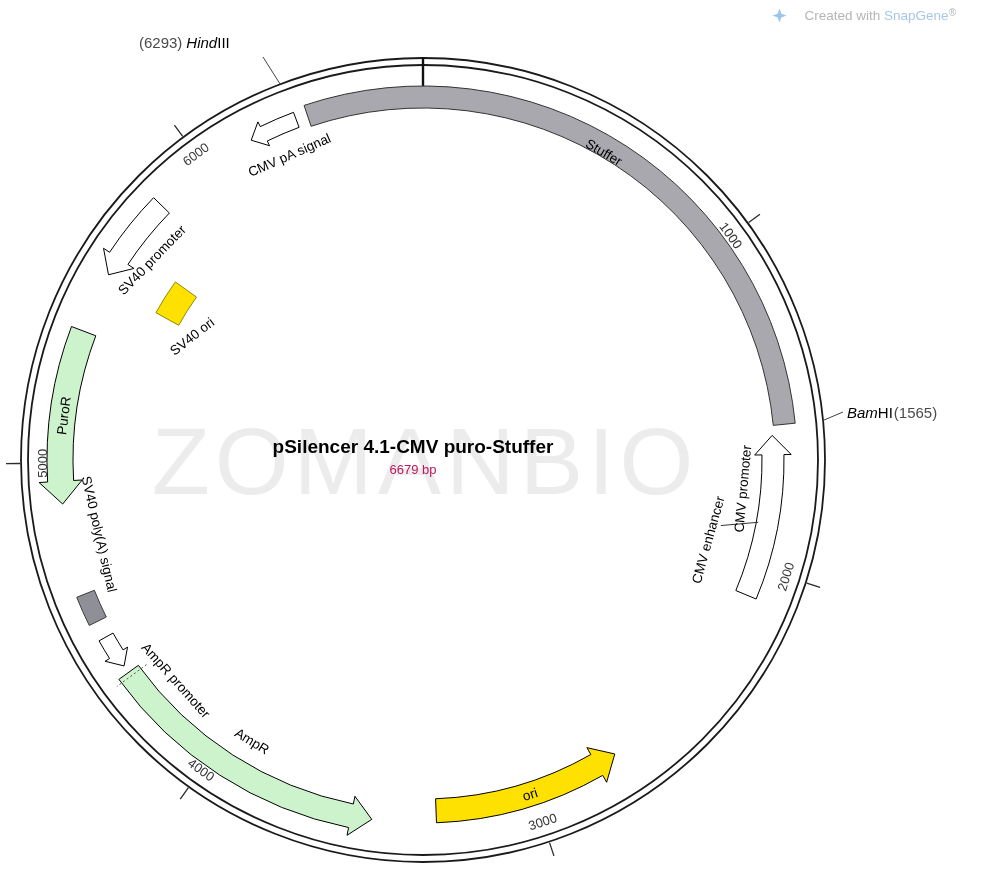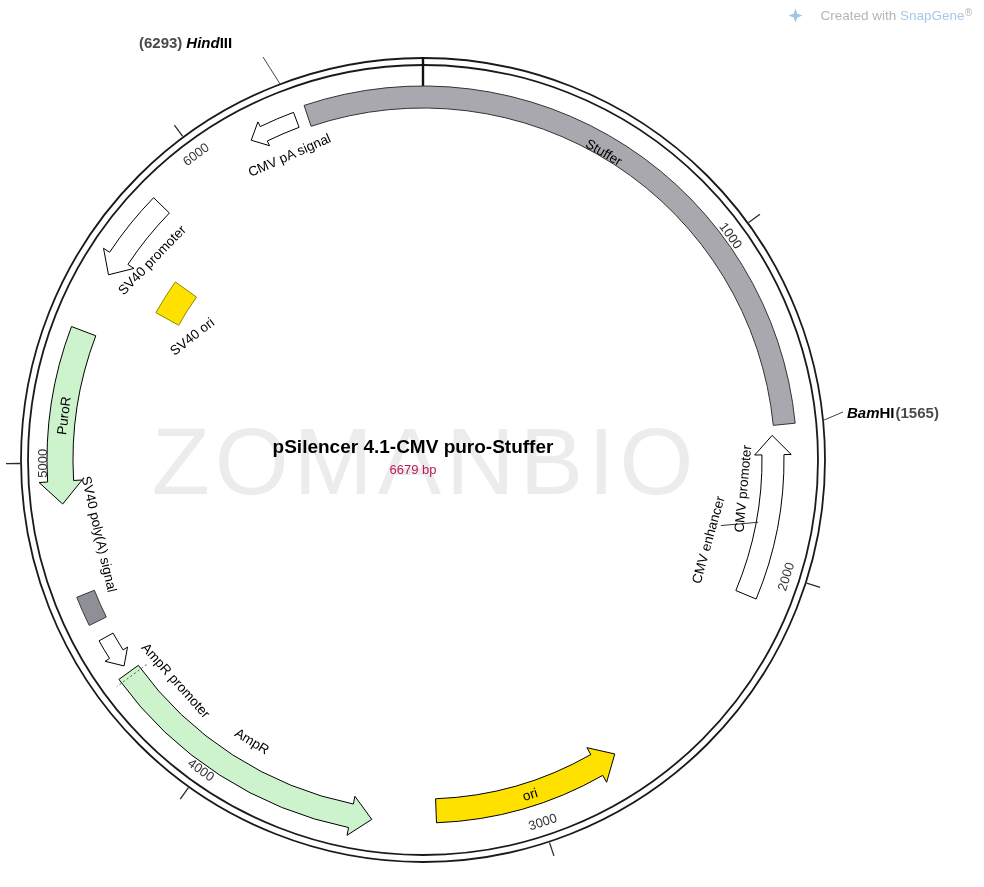--- a/index.html
+++ b/index.html
@@ -6,27 +6,27 @@
   .stage{position:relative;width:984px;height:887px;background:#fff;overflow:hidden;
          font-family:"Liberation Sans",sans-serif;}
   .watermark{position:absolute;left:425px;top:461px;transform:translate(-50%,-50%);
              font-size:95px;font-weight:400;letter-spacing:5px;white-space:nowrap;z-index:0;}
   #map{position:absolute;left:0;top:0;z-index:1;}
   #map text{font-family:"Liberation Sans",sans-serif;}
   .title-block{position:absolute;left:413px;top:436px;transform:translateX(-50%);
                text-align:center;z-index:2;white-space:nowrap;}
   .title{font-size:19px;font-weight:700;color:#000;}
   .bp{font-size:13px;color:#be185d;margin-top:4px;}
-  .site{position:absolute;font-size:15px;color:#000;z-index:2;white-space:nowrap;font-weight:bold;}
+  .site{position:absolute;font-size:15px;color:#000;z-index:2;white-space:nowrap;}
   .site .pos{color:#4a4a4a;}
   .site-hindiii{left:139px;top:34px;}
   .site-hindiii .pos{margin-right:4px;}
   .site-bamhi{left:847px;top:404px;}
   .site-bamhi .pos{margin-left:1px;}
-  .credit{position:absolute;top:8px;right:12px;display:flex;align-items:center;gap:18px;
+  .credit{position:absolute;top:8px;right:28px;display:flex;align-items:center;gap:18px;
           font-size:13.5px;z-index:2;white-space:nowrap;}
   .credit .logo{display:inline-flex;align-items:center;}
   .credit .reg{font-size:10px;position:relative;top:-4px;}
 </style>
 </head>
 <body>
 
 <div class="stage">
 
   <div class="watermark" style="color: rgb(236, 236, 236);">ZOMANBIO</div>

